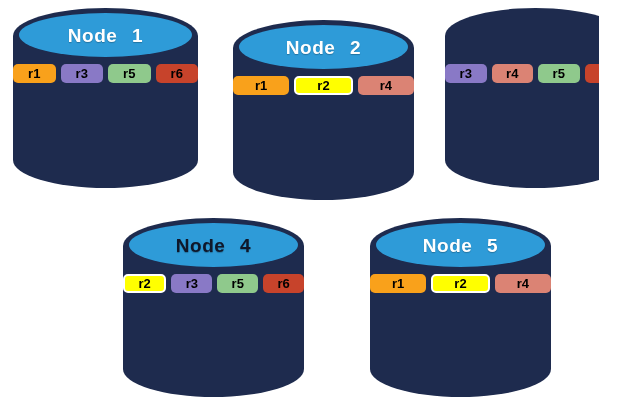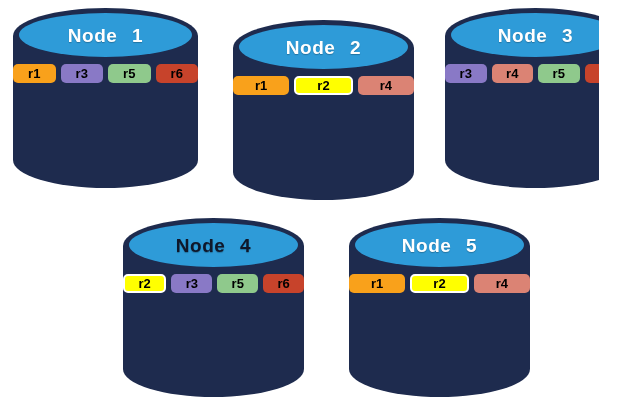--- a/index.html
+++ b/index.html
@@ -17,21 +17,21 @@
   }
   
   .node {
     position: absolute;
     border-radius: 50% / 28px;
   }
   .node-1 { left: 13px;  top: 8px;   width: 185px; height: 180px; }
   .node-2 { left: 233px; top: 20px;   width: 181px; height: 180px; }
   .node-3 { left: 445px; top: 8px;   width: 181px; height: 180px; }
   .node-4 { left: 123px; top: 218px; width: 181px; height: 179px; }
-  .node-5 { left: 349px; top: 218px; width: 181px; height: 179px; }
+  .node-5 { left: 370px; top: 218px; width: 181px; height: 179px; }
 
   
   .node-top {
     position: absolute;
     top: 5px;
     left: 6px;
     right: 6px;
     height: 44px;
     border-radius: 50%;
     display: flex;
@@ -90,23 +90,20 @@
       <div class="node-top" style="background: rgb(46, 155, 216);">
         <div class="node-title" style="color: rgb(255, 255, 255);">Node 2</div>
       </div>
       <div class="bars">
         <div class="bar" style="background: rgb(249, 161, 27); color: rgb(0, 0, 0);">r1</div>
         <div class="bar" style="background: rgb(255, 255, 0); border: 2px solid rgb(255, 255, 255); color: rgb(0, 0, 0);">r2</div>
         <div class="bar" style="background: rgb(219, 131, 116); color: rgb(0, 0, 0);">r4</div>
       </div>
     </div>
     <div class="node node-3" style="background: rgb(30, 43, 78);">
-      <div class="node-top" style="background: rgb(46, 155, 216);">
-        <div class="node-title" style="color: rgb(255, 255, 255);">Node 3</div>
-      </div>
       <div class="bars">
         <div class="bar" style="background: rgb(137, 121, 198); color: rgb(0, 0, 0);">r3</div>
         <div class="bar" style="background: rgb(219, 131, 116); color: rgb(0, 0, 0);">r4</div>
         <div class="bar" style="background: rgb(143, 201, 140); color: rgb(0, 0, 0);">r5</div>
         <div class="bar" style="background: rgb(199, 67, 43); color: rgb(0, 0, 0);">r6</div>
       </div>
     </div>
     <div class="node node-4" style="background: rgb(30, 43, 78);">
       <div class="node-top" style="background: rgb(46, 155, 216);">
         <div class="node-title" style="color: #0f172a;">Node 4</div>

